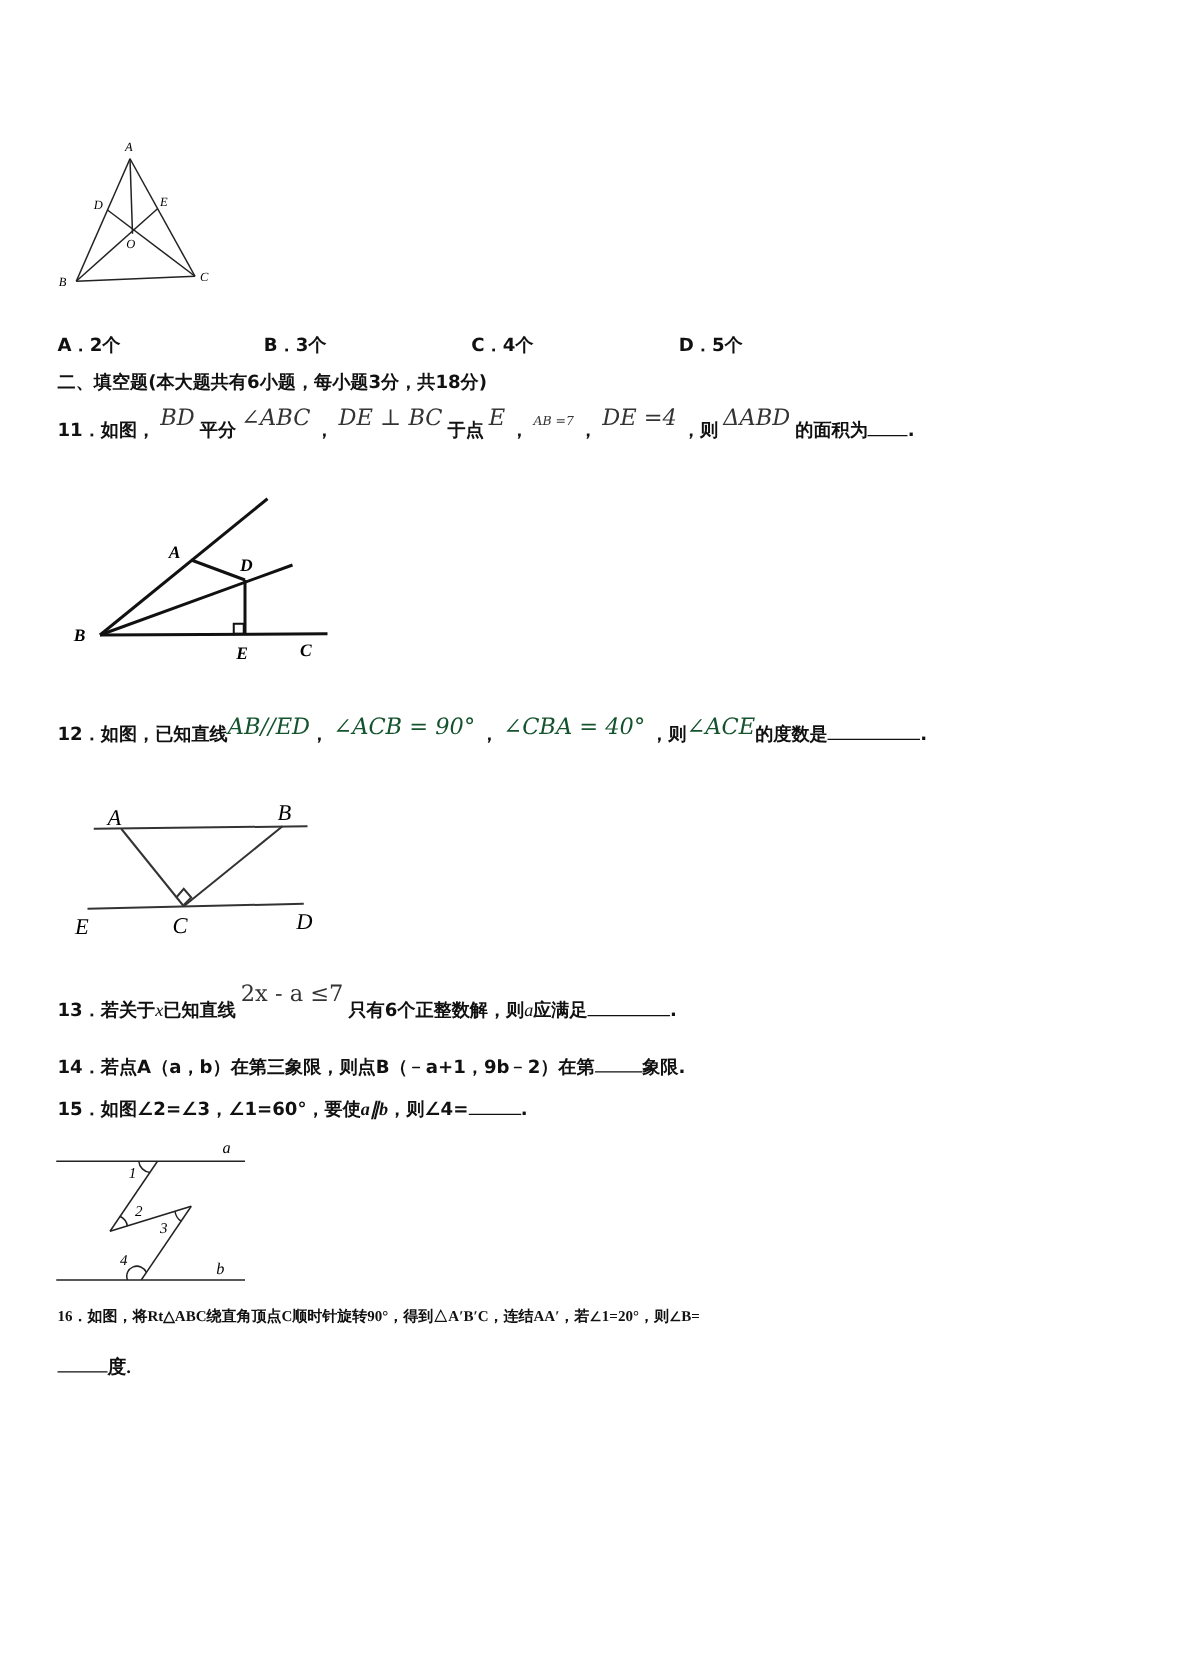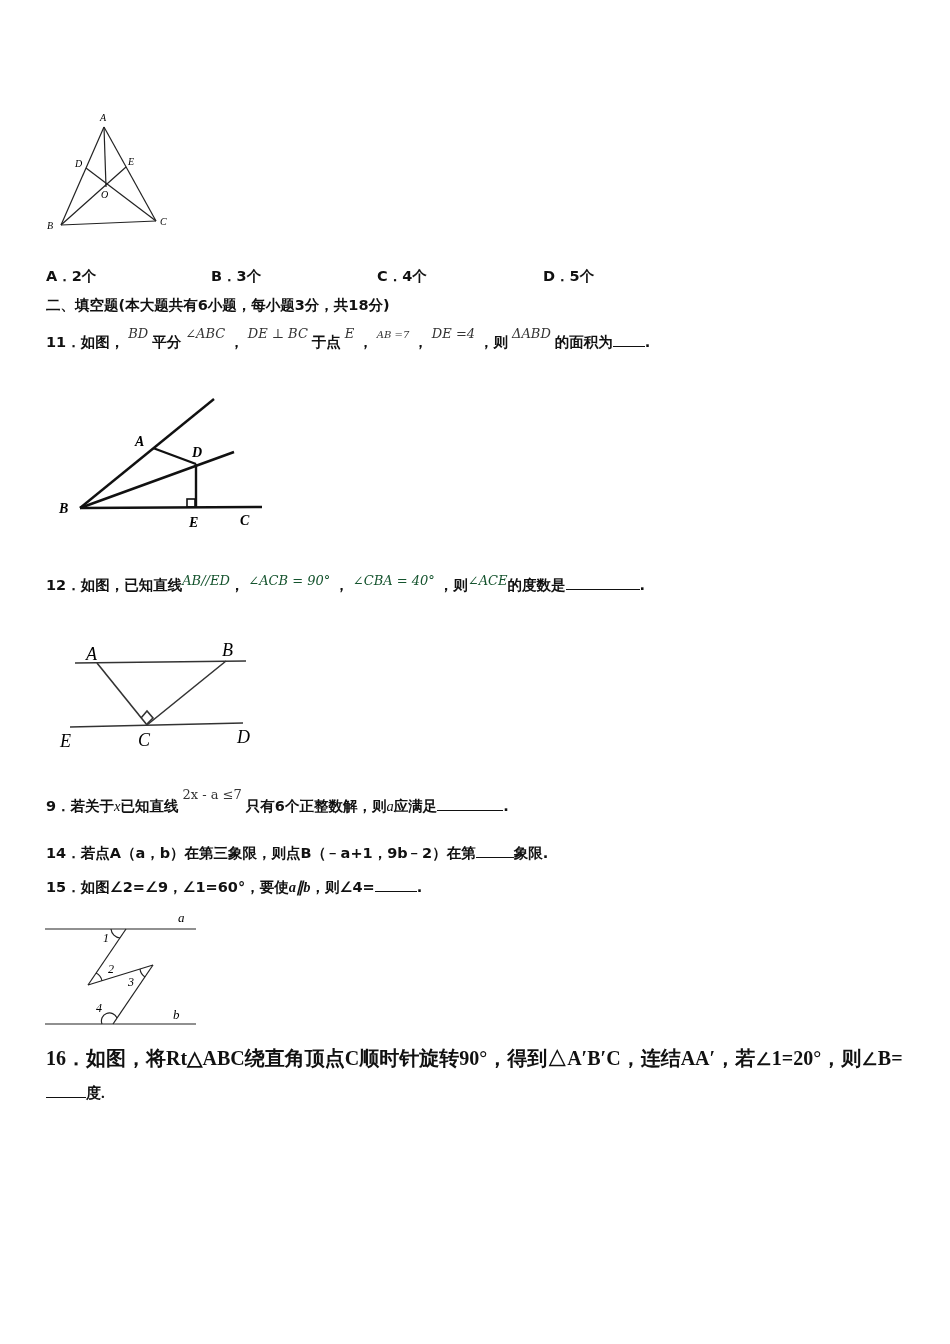--- a/index.html
+++ b/index.html
@@ -2,21 +2,21 @@
 <html><head>
 <meta charset="utf-8">
 <style>
   html, body { margin:0; padding:0; background:#ffffff; }
   body { width:950px; height:1344px; position:relative; overflow:hidden;
          font-family:"DejaVu Sans", "Liberation Sans", sans-serif; color:#111; }
   .abs { position:absolute; }
   .line { position:absolute; left:46px; font-size:14.5px; font-weight:bold; white-space:nowrap; }
   .opt { position:absolute; top:251px; font-size:14.5px; font-weight:bold;margin-top:16px; }
   .math { font-family:"DejaVu Serif", "Liberation Serif", serif; font-style:italic; font-weight:normal;
-          position:relative; top:-9px; font-size:13px; color:#333; margin:0 4px; }
+          position:relative; top:-9px; font-size:18px; color:#333; margin:0 4px; }
   .math.small { font-size:10px; }
   .math.purple { color:#14532d; top:-5px; }
   .blank { display:inline-block; border-bottom:1.3px solid #111; height:12px; vertical-align:baseline; }
   .it { font-family:"Liberation Serif", serif; font-style:italic; }
   svg text { font-family:"Liberation Serif", serif; font-style:italic; }
 </style>
 </head>
 <body>
 
 <svg class="abs" style="left:40px;top:105px" width="150" height="130" viewBox="0 0 150 130">
@@ -76,29 +76,29 @@
     <polyline points="91,88 97,81 103,88 97,94"></polyline>
   </g>
   <text x="36" y="30" font-size="18">A</text>
   <text x="172" y="26" font-size="18">B</text>
   <text x="10" y="117" font-size="18">E</text>
   <text x="88" y="116" font-size="18">C</text>
   <text x="187" y="113" font-size="18">D</text>
 </svg>
 
 <div class="line" style="top:797px">
-  <span>9．若关于</span><span class="it" style="font-weight:normal">x</span><span>已知直线</span><span class="math" style="top:-12px;font-style:normal">2x - a ≤7</span><span>只有6个正整数解，则</span><span class="it" style="font-weight:normal">a</span><span>应满足</span><span class="blank" style="width:66px"></span><span>.</span>
+  <span>13．若关于</span><span class="it" style="font-weight:normal">x</span><span>已知直线</span><span class="math" style="top:-12px;font-style:normal">2x - a ≤7</span><span>只有6个正整数解，则</span><span class="it" style="font-weight:normal">a</span><span>应满足</span><span class="blank" style="width:66px"></span><span>.</span>
 </div>
 
 <div class="line" style="top:844px">
   <span>14．若点A（a，b）在第三象限，则点B（﹣a+1，9b﹣2）在第</span><span class="blank" style="width:38px"></span><span>象限.</span>
 </div>
 
 <div class="line" style="top:878px">
-  <span>15．如图∠2=∠9，∠1=60°，要使</span><span class="it">a∥b</span><span>，则∠4=</span><span class="blank" style="width:42px"></span><span>.</span>
+  <span>15．如图∠2=∠3，∠1=60°，要使</span><span class="it">a∥b</span><span>，则∠4=</span><span class="blank" style="width:42px"></span><span>.</span>
 </div>
 
 <svg class="abs" style="left:40px;top:905px" width="170" height="130" viewBox="0 0 170 130">
   <g stroke="#222" stroke-width="1.2" fill="none">
     <line x1="5" y1="24" x2="156" y2="24"></line>
     <line x1="5" y1="119" x2="156" y2="119"></line>
     <line x1="86" y1="24" x2="48" y2="80"></line>
     <line x1="48" y1="80" x2="113" y2="60"></line>
     <line x1="113" y1="60" x2="73" y2="119"></line>
     <path d="M71,24 A10,10 0 0 0 80,33"></path>
@@ -107,18 +107,18 @@
     <path d="M62,119 A8,8 0 0 1 77,113"></path>
   </g>
   <text x="138" y="17" font-size="13">a</text>
   <text x="133" y="114" font-size="13">b</text>
   <text x="63" y="37" font-size="12" font-style="normal">1</text>
   <text x="68" y="68" font-size="12" font-style="normal">2</text>
   <text x="88" y="81" font-size="12" font-style="normal">3</text>
   <text x="56" y="107" font-size="12" font-style="normal">4</text>
 </svg>
 
-<div class="line" style="top:1045px;font-family:'Liberation Serif', serif;font-size:20px">
+<div class="line" style="top:1045px;font-family:'Liberation Serif', serif;font-size:12px">
   <span>16．如图，将Rt△ABC绕直角顶点C顺时针旋转90°，得到△A′B′C，连结AA′，若∠1=20°，则∠B=</span>
 </div>
 <div class="line" style="top:1084px;font-family:'Liberation Serif', serif;font-size:15px">
   <span class="blank" style="width:40px"></span><span>度.</span>
 </div>
 
 </body></html>

